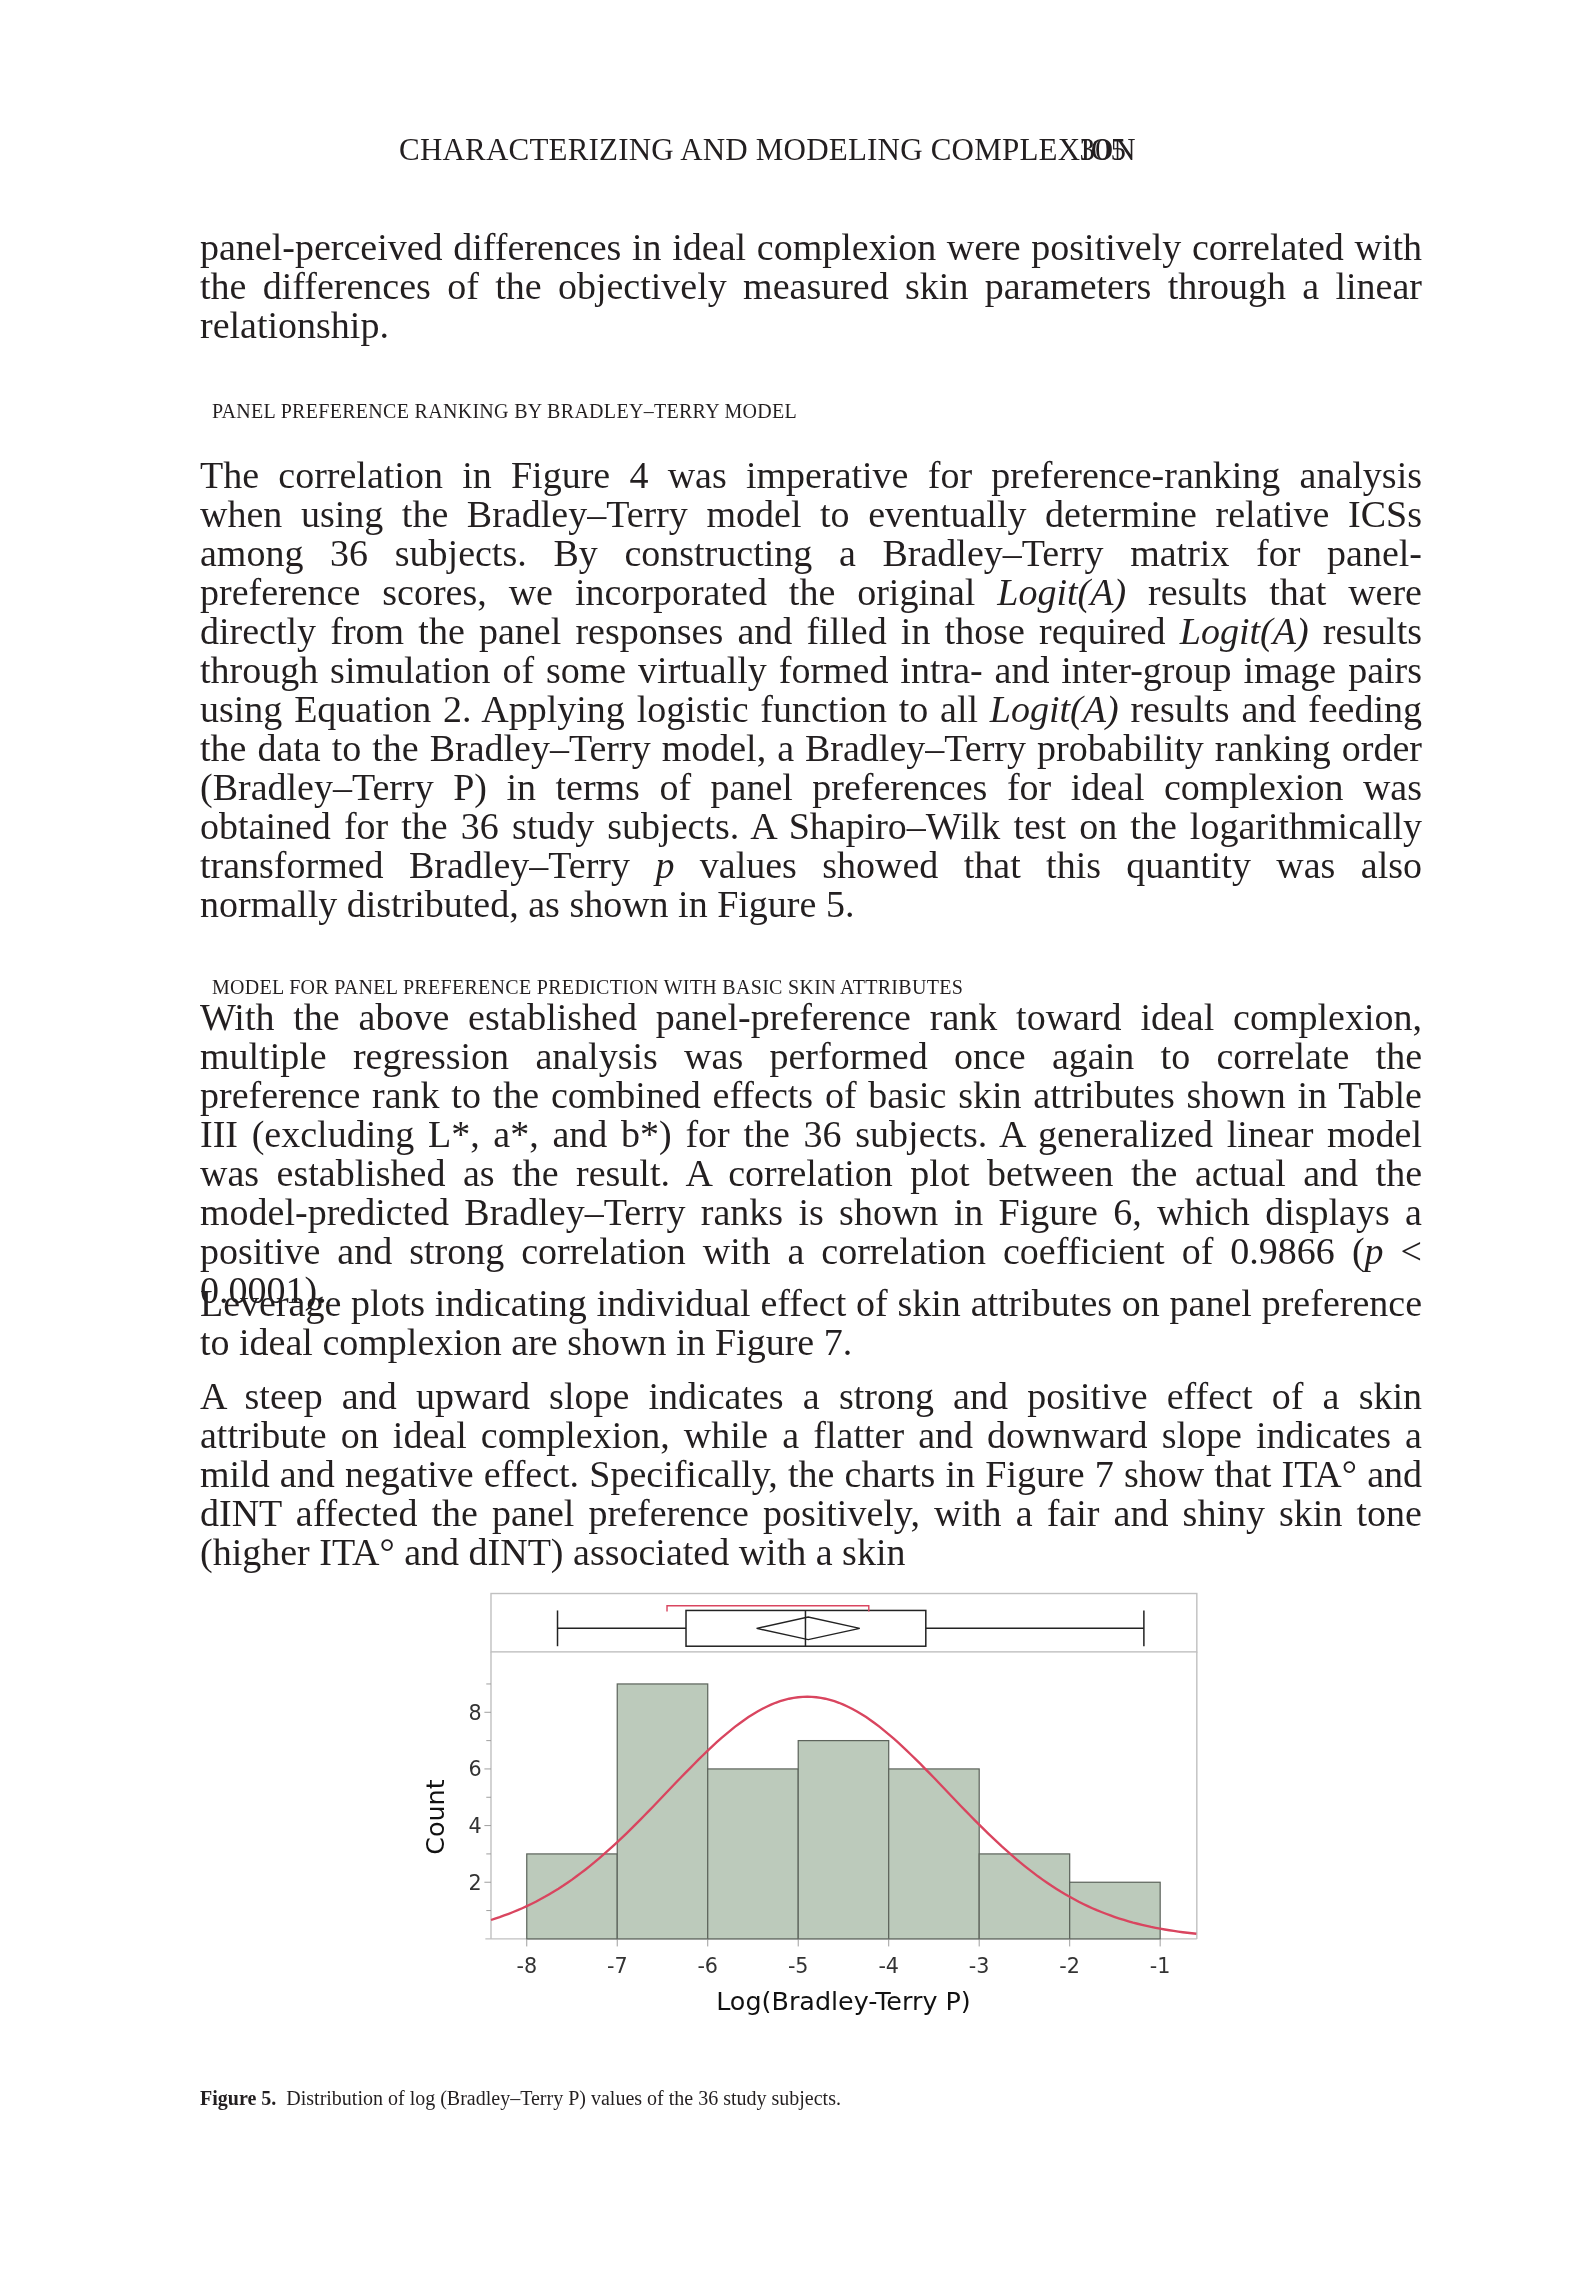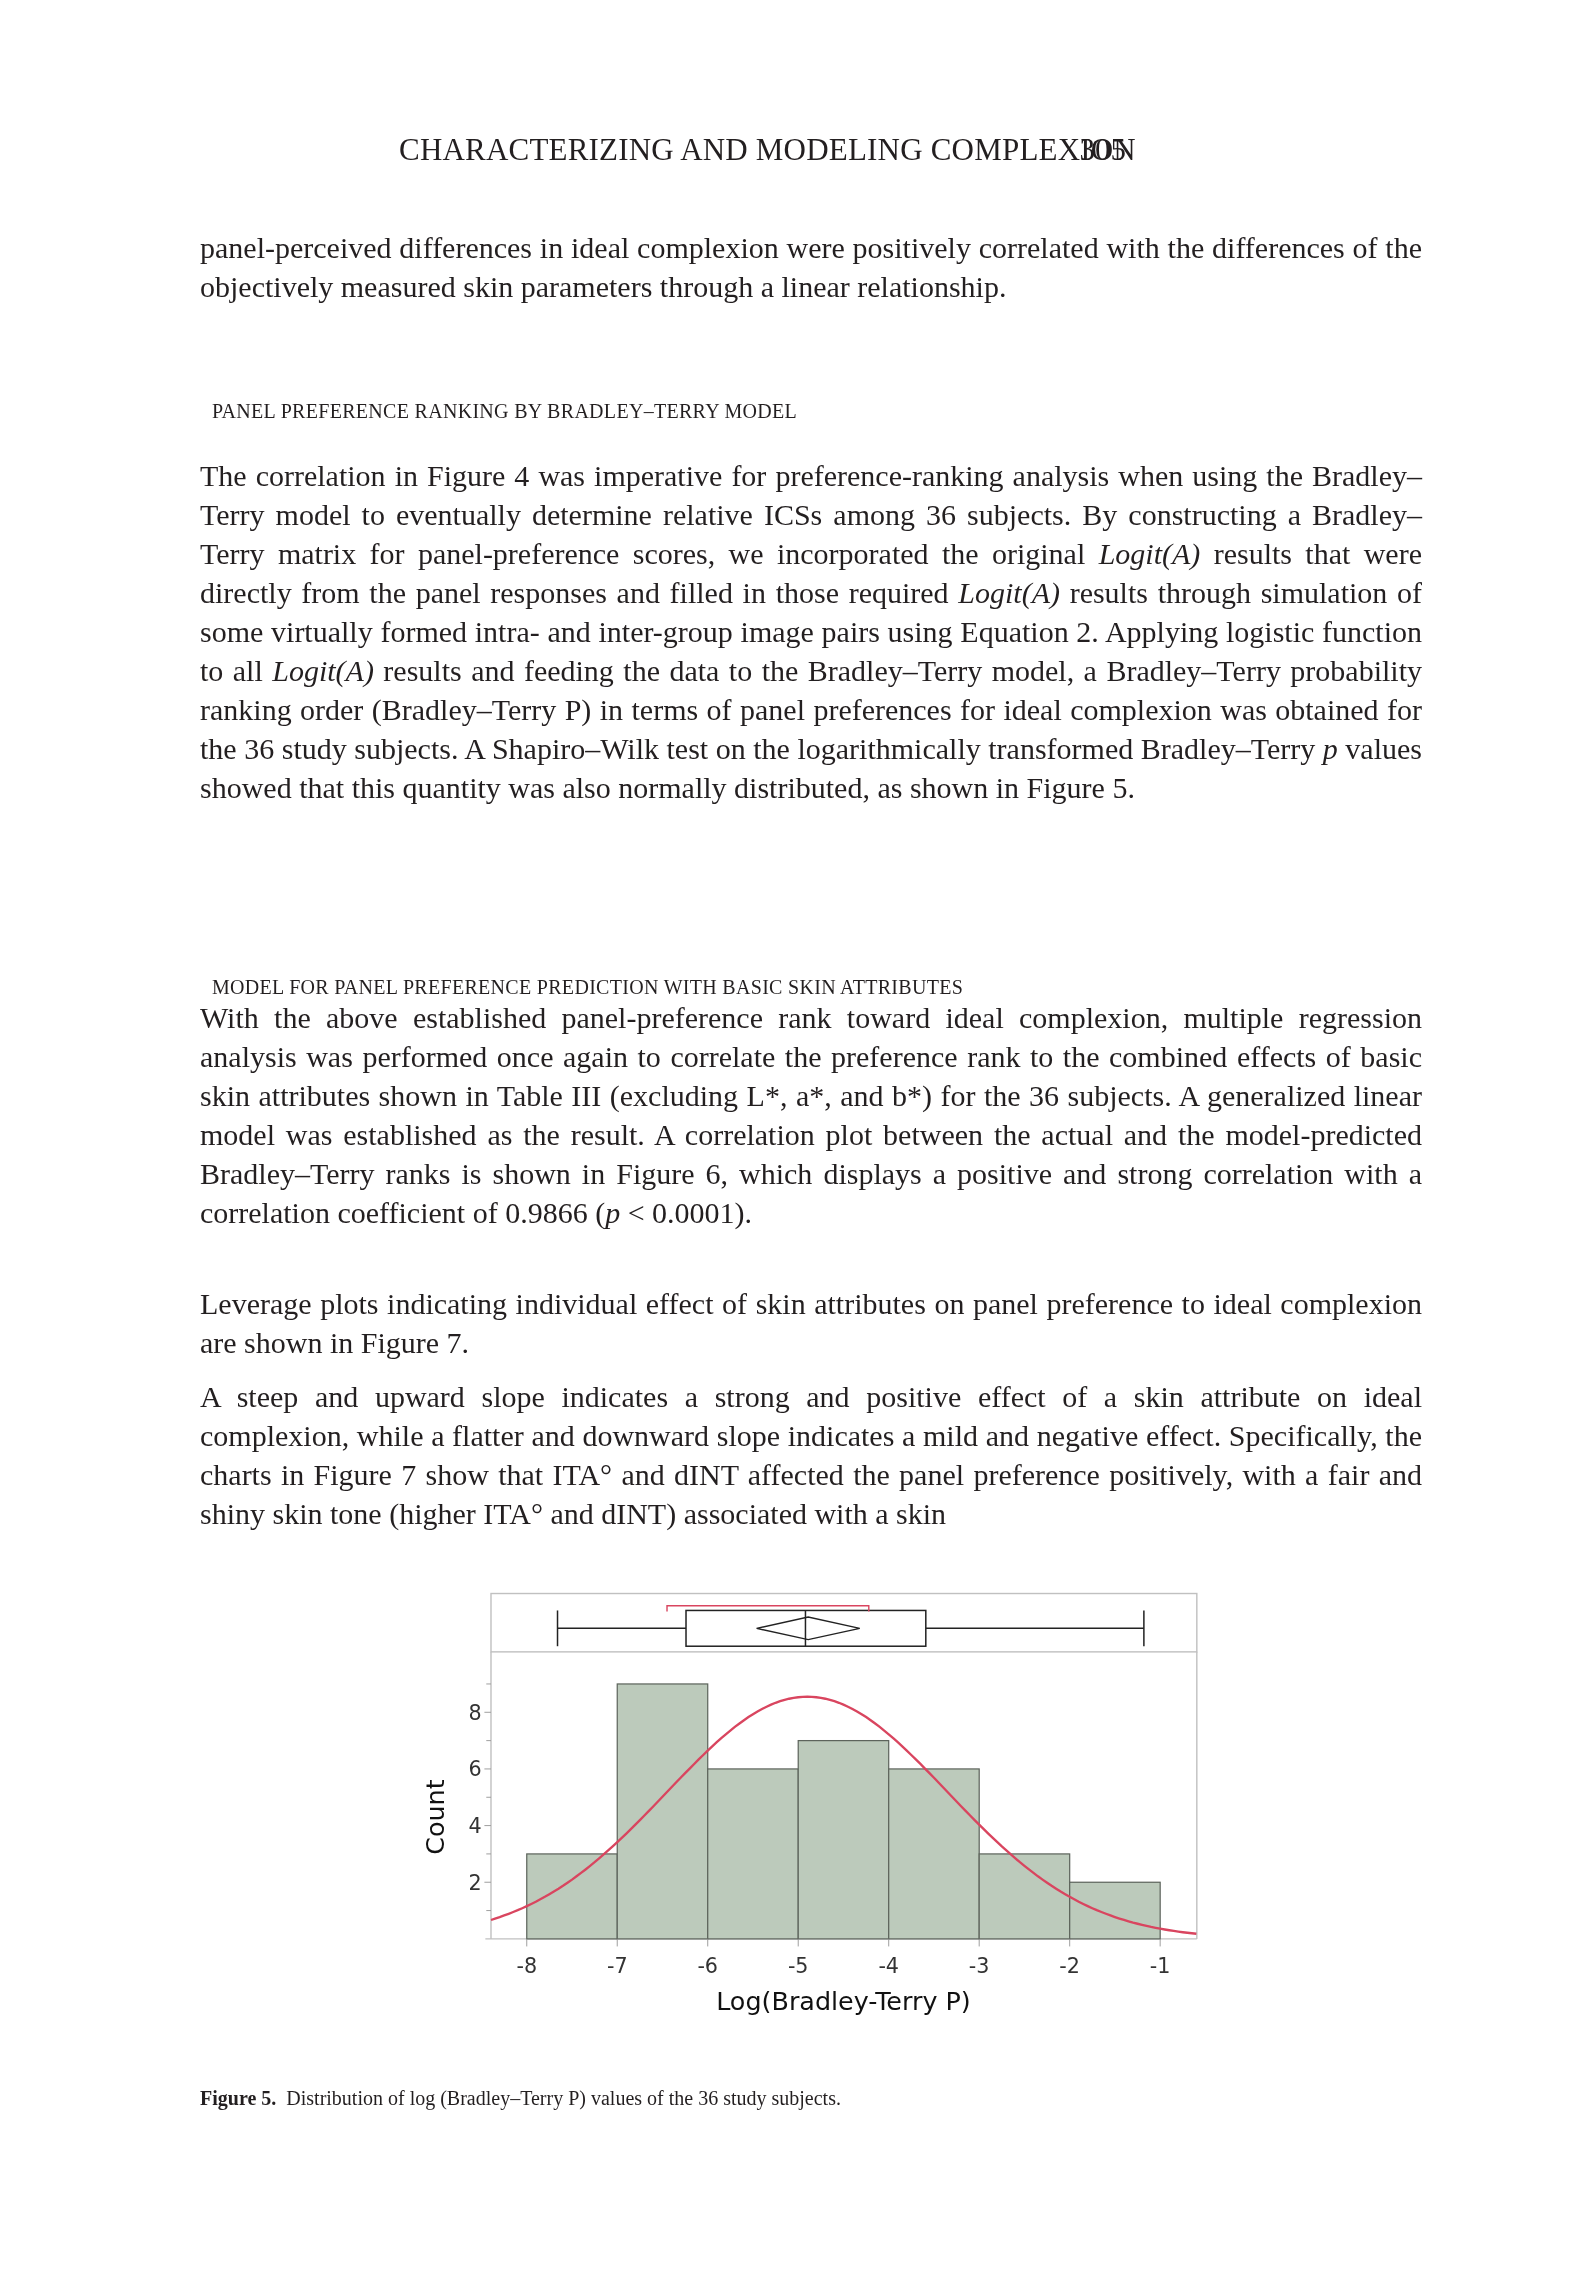--- a/index.html
+++ b/index.html
@@ -3,21 +3,21 @@
 <meta charset="utf-8">
 <style>
   html, body { margin: 0; padding: 0; background: #ffffff; }
   body { width: 1589px; height: 2295px; position: relative; overflow: hidden;
          font-family: "DejaVu Serif", "Liberation Serif", serif; color: #231f20; }
   .page { position: absolute; left: 0; top: 0; width: 1294px; height: 2295px; border-radius: 32px; }
   .running-head { position: absolute; top: 132px; left: 399px; font-size: 31px;
                   letter-spacing: 0.2px; font-family: "Liberation Serif", serif; }
   .page-num { position: absolute; top: 132px; right: 168px; font-size: 31px;
               font-family: "Liberation Serif", serif; }
-  .para { position: absolute; left: 200px; width: 1222px; font-size: 30px; line-height: 39px;
+  .para { position: absolute; left: 200px; width: 1222px; font-size: 38px; line-height: 39px;
           text-align: justify; font-family: "Liberation Serif", serif; margin: 0; }
   .section-head { position: absolute; left: 200px; font-size: 20px; letter-spacing: 0.3px;
                   font-family: "Liberation Serif", serif; margin: 12px; }
   .ital { font-style: italic; }
   .chart-wrap { position: absolute; left: 395px; top: 1582px; width: 847px; height: 471px; }
   .caption { position: absolute; left: 200px; top: 2087px; font-size: 20px;
              font-family: "Liberation Serif", serif; }
   .caption b { font-weight: bold; }
   svg text { font-family: "DejaVu Sans", "Liberation Sans", sans-serif; }
 </style>

